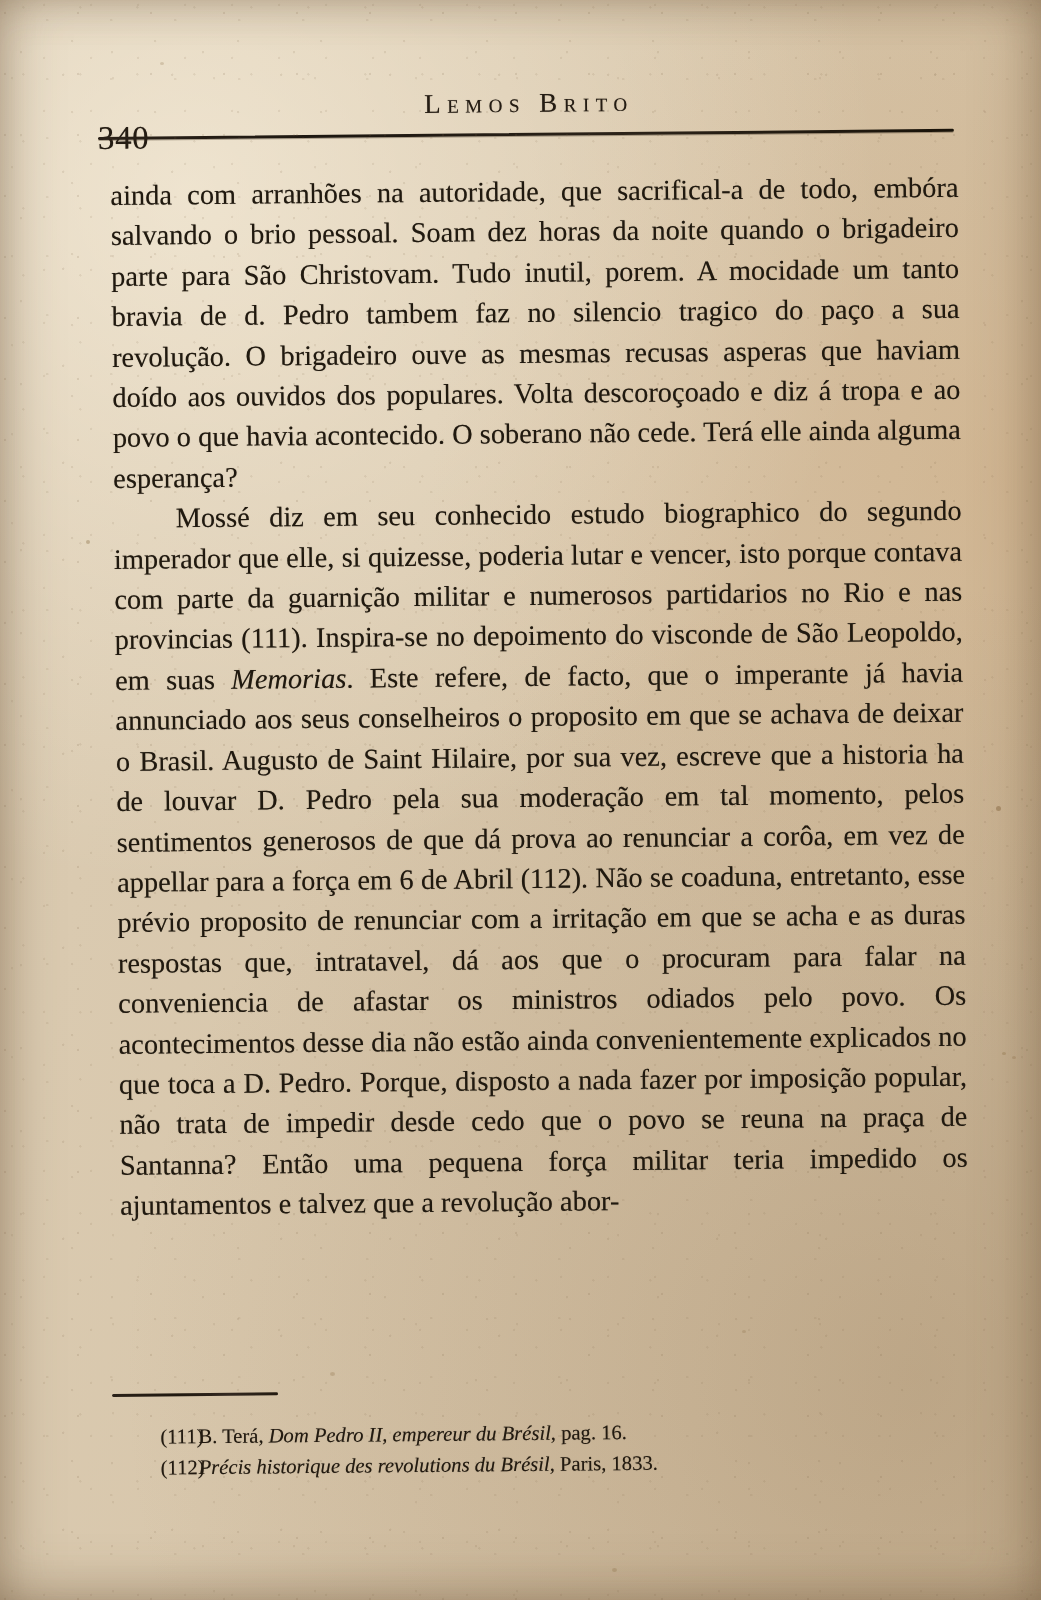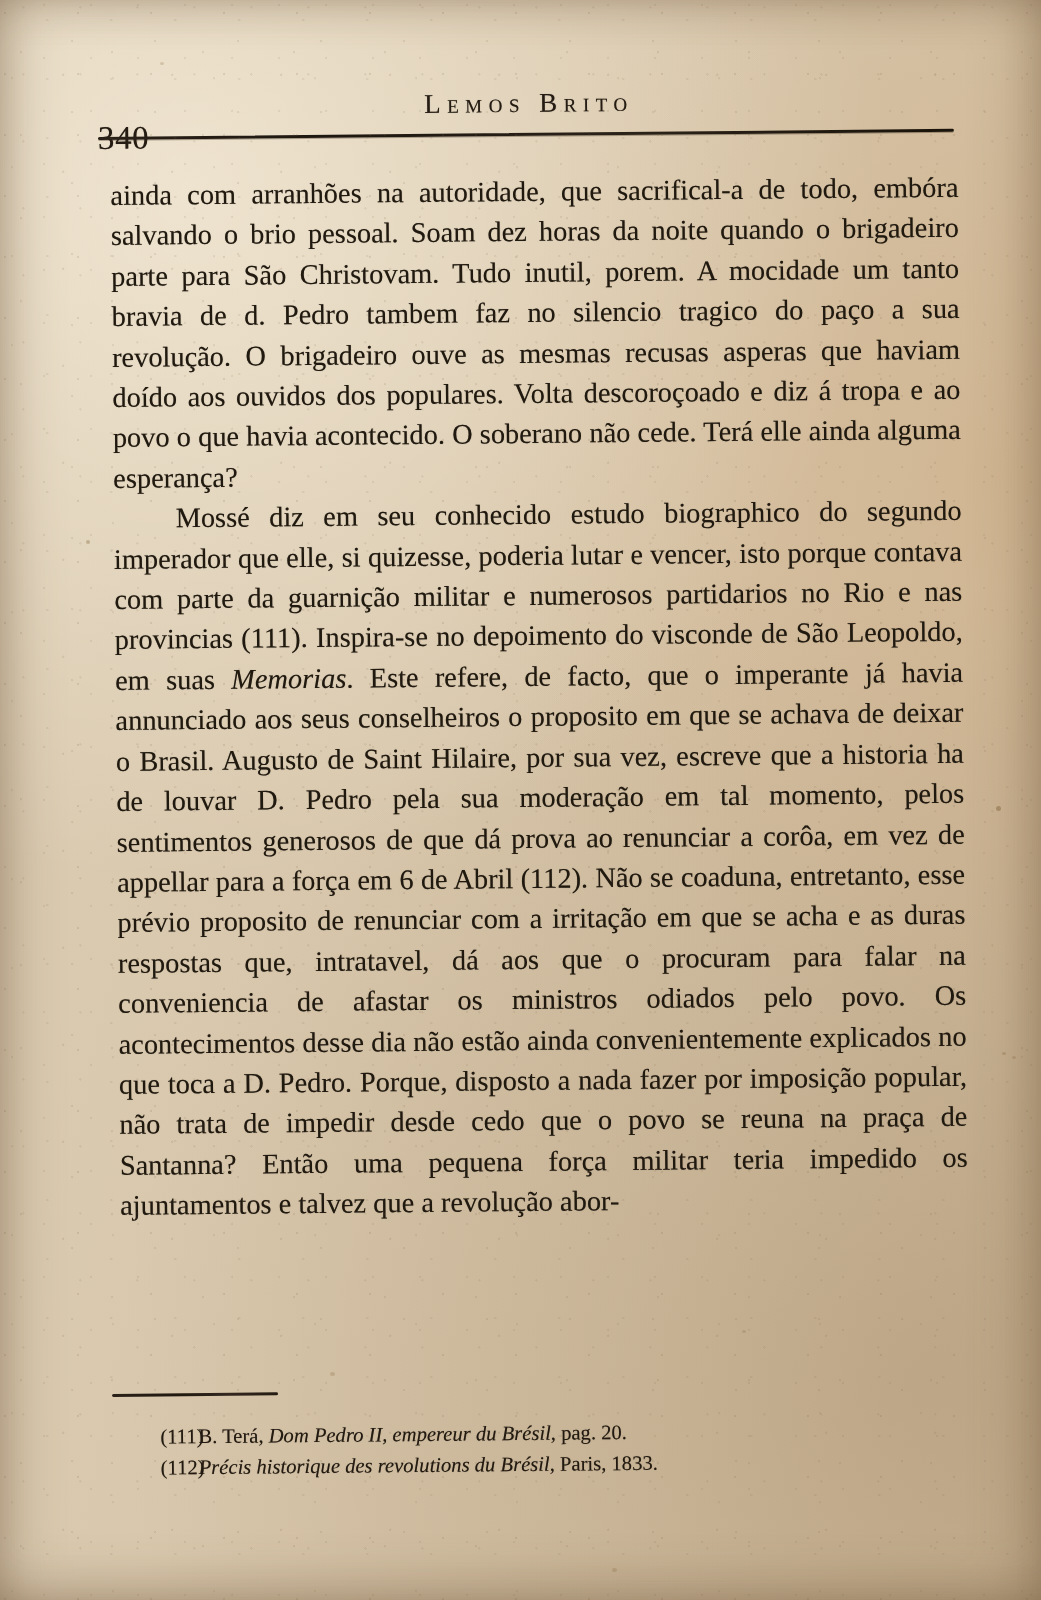--- a/index.html
+++ b/index.html
@@ -170,21 +170,21 @@
     <div class="rule-head"></div>
 
     <div class="body inked">
       <p>ainda com arranhões na autoridade, que sacrifical-a de todo, embóra salvando o brio pessoal. Soam dez horas da noite quando o brigadeiro parte para São Christovam. Tudo inutil, porem. A mocidade um tanto bravia de d. Pedro tambem faz no silencio tragico do paço a sua revolução. O brigadeiro ouve as mesmas recusas asperas que haviam doído aos ouvidos dos populares. Volta descoroçoado e diz á tropa e ao povo o que havia acontecido. O soberano não cede. Terá elle ainda alguma esperança?</p>
       <p class="indent"><span>Mossé diz em seu conhecido estudo biographico do segundo imperador que elle, si quizesse, poderia lutar e vencer, isto porque contava com parte da guarnição militar e numerosos partidarios no Rio e nas provincias (111). Inspira-se no depoimento do visconde de São Leopoldo, em suas </span><i>Memorias</i><span>. Este refere, de facto, que o imperante já havia annunciado aos seus conselheiros o proposito em que se achava de deixar o Brasil. Augusto de Saint Hilaire, por sua vez, escreve que a historia ha de louvar D. Pedro pela sua moderação em tal momento, pelos sentimentos generosos de que dá prova ao renunciar a corôa, em vez de appellar para a força em 6 de Abril (112). Não se coaduna, entretanto, esse prévio proposito de renunciar com a irritação em que se acha e as duras respostas que, intratavel, dá aos que o procuram para falar na conveniencia de afastar os ministros odiados pelo povo. Os acontecimentos desse dia não estão ainda convenientemente explicados no que toca a D. Pedro. Porque, disposto a nada fazer por imposição popular, não trata de impedir desde cedo que o povo se reuna na praça de Santanna? Então uma pequena força militar teria impedido os ajuntamentos e talvez que a revolução abor-</span></p>
     </div>
 
     <div class="rule-foot"></div>
 
     <div class="footnotes inked">
-      <div class="fn"><span class="num">(111)</span><span>B. Terá, </span><i>Dom Pedro II, empereur du Brésil</i><span>, pag. 20.</span></div>
+      <div class="fn"><span class="num">(111)</span><span>B. Terá, </span><i>Dom Pedro II, empereur du Brésil</i><span>, pag. 16.</span></div>
       <div class="fn"><span class="num">(112)</span><span></span><i>Précis historique des revolutions du Brésil</i><span>, Paris, 1833.</span></div>
     </div>
 
   </div>
 
   <div class="grain"></div>
   <div class="vignette"></div>
 
   <div class="speck" style="left:996px;top:806px;width:5px;height:5px;opacity:.55;"></div>
   <div class="speck" style="left:1002px;top:1052px;width:4px;height:3px;opacity:.38;"></div>

